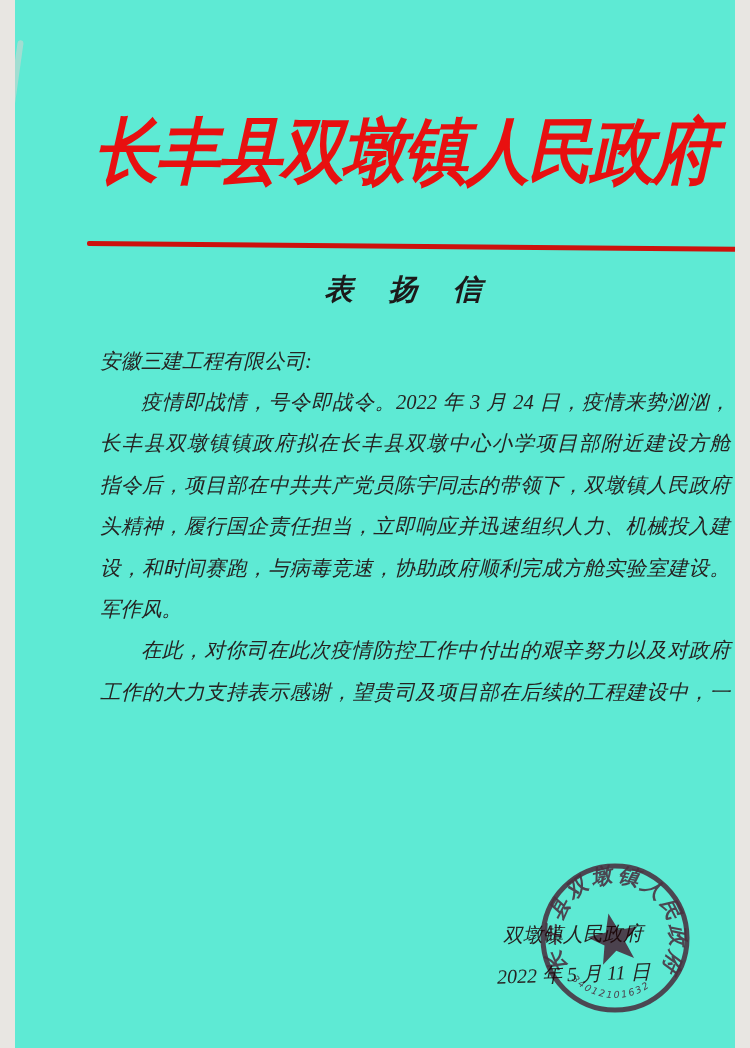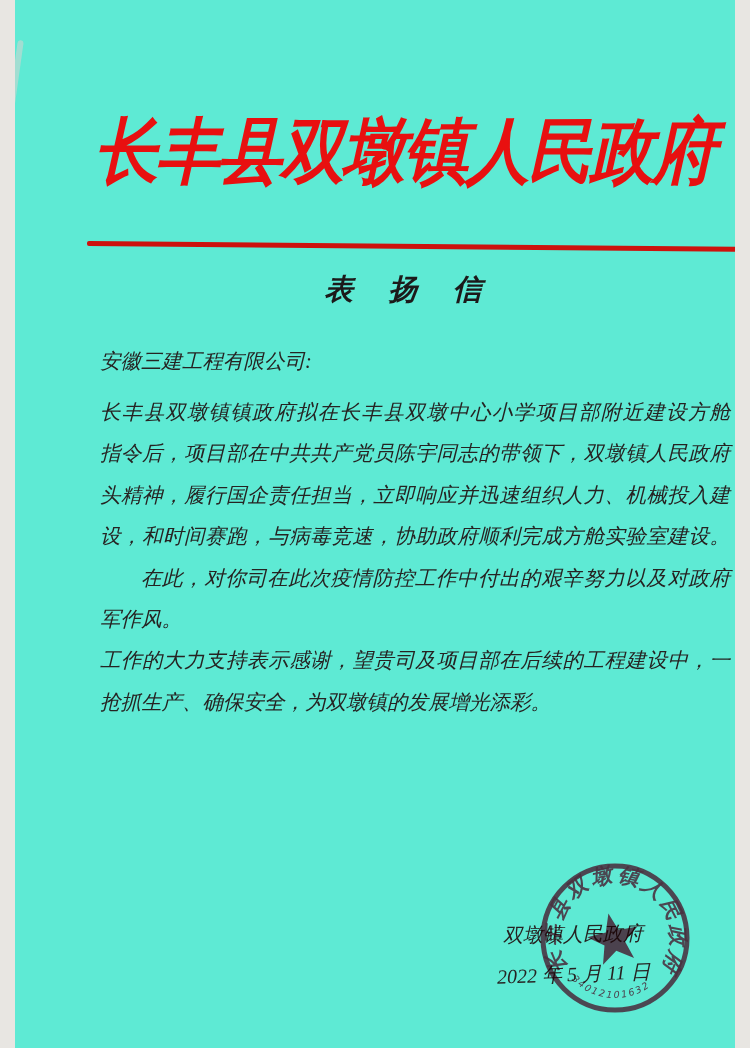--- a/index.html
+++ b/index.html
@@ -28,21 +28,21 @@
     position:absolute; top:270px; left:0; width:750px;
     text-align:center; font-size:29px; font-weight:700;
     letter-spacing:14px; color:#1c1a1a;
     transform:translateX(20px); white-space:nowrap;
   }
   
   .body{
     position:absolute; top:348px; left:85px; width:630px;
     font-size:20.5px; color:#262322; line-height:26px;
   }
-  .salutation{height:26px; line-height:26px; margin-bottom:18px; white-space:nowrap;}
+  .salutation{height:26px; line-height:26px; margin-bottom:8px; white-space:nowrap;}
   .bline{height:41.4px; line-height:41.4px;}
   .bline.just{text-align:justify; text-align-last:justify;}
   .bline.ind{text-indent:2em;}
   
   .sig{
     position:absolute; top:921px; right:92px;
     font-size:20px; color:#262322; white-space:nowrap;
     transform:rotate(-1deg);
   }
   .date{
@@ -81,28 +81,28 @@
 <div class="page">
 
   <div class="letterhead">长丰县双墩镇人民政府</div>
   <div class="rule"></div>
 
   <div class="title">表 扬 信</div>
 
   <div class="body">
     <div class="salutation">安徽三建工程有限公司:</div>
     <div>
+        <div class="bline just ind">疫情即战情，号令即战令。2022 年 3 月 24 日，疫情来势汹汹，</div>
         <div class="bline just">长丰县双墩镇镇政府拟在长丰县双墩中心小学项目部附近建设方舱</div>
         <div class="bline just">指令后，项目部在中共共产党员陈宇同志的带领下，双墩镇人民政府</div>
         <div class="bline just">头精神，履行国企责任担当，立即响应并迅速组织人力、机械投入建</div>
         <div class="bline just">设，和时间赛跑，与病毒竞速，协助政府顺利完成方舱实验室建设。</div>
+        <div class="bline">军作风。</div>
         <div class="bline just ind">在此，对你司在此次疫情防控工作中付出的艰辛努力以及对政府</div>
-        <div class="bline">军作风。</div>
         <div class="bline just">工作的大力支持表示感谢，望贵司及项目部在后续的工程建设中，一</div>
-        <div class="bline">抢抓生产、确保安全，为双墩镇的发展增光添彩。</div>
       </div>
   </div>
 
   <div class="sig">双墩镇人民政府</div>
   <div class="date">2022 年 5 月 11 日</div>
 
   <div class="seal">
     <svg viewBox="0 0 160 160" width="160" height="160" xmlns="http://www.w3.org/2000/svg">
       <defs>
         <path id="arcTop" d="M 34.1 114.1 A 56 56 0 1 1 125.9 114.1" fill="none"></path>

